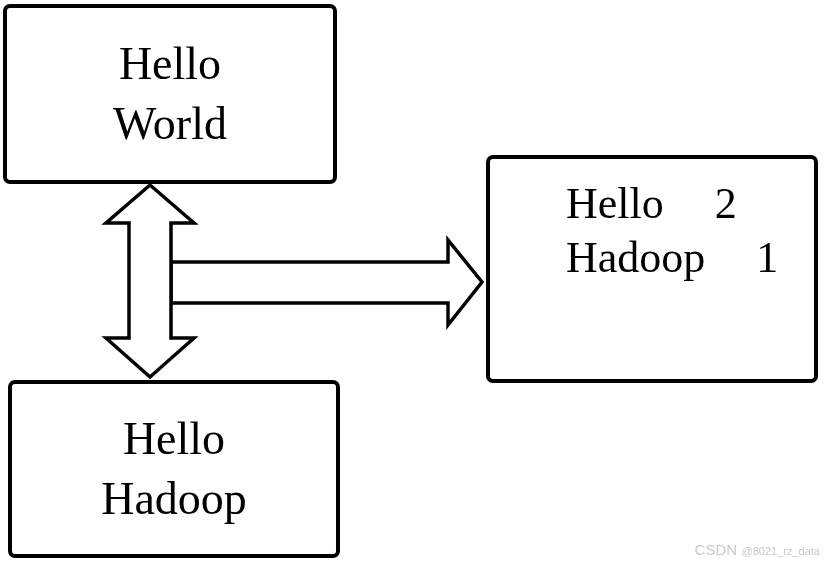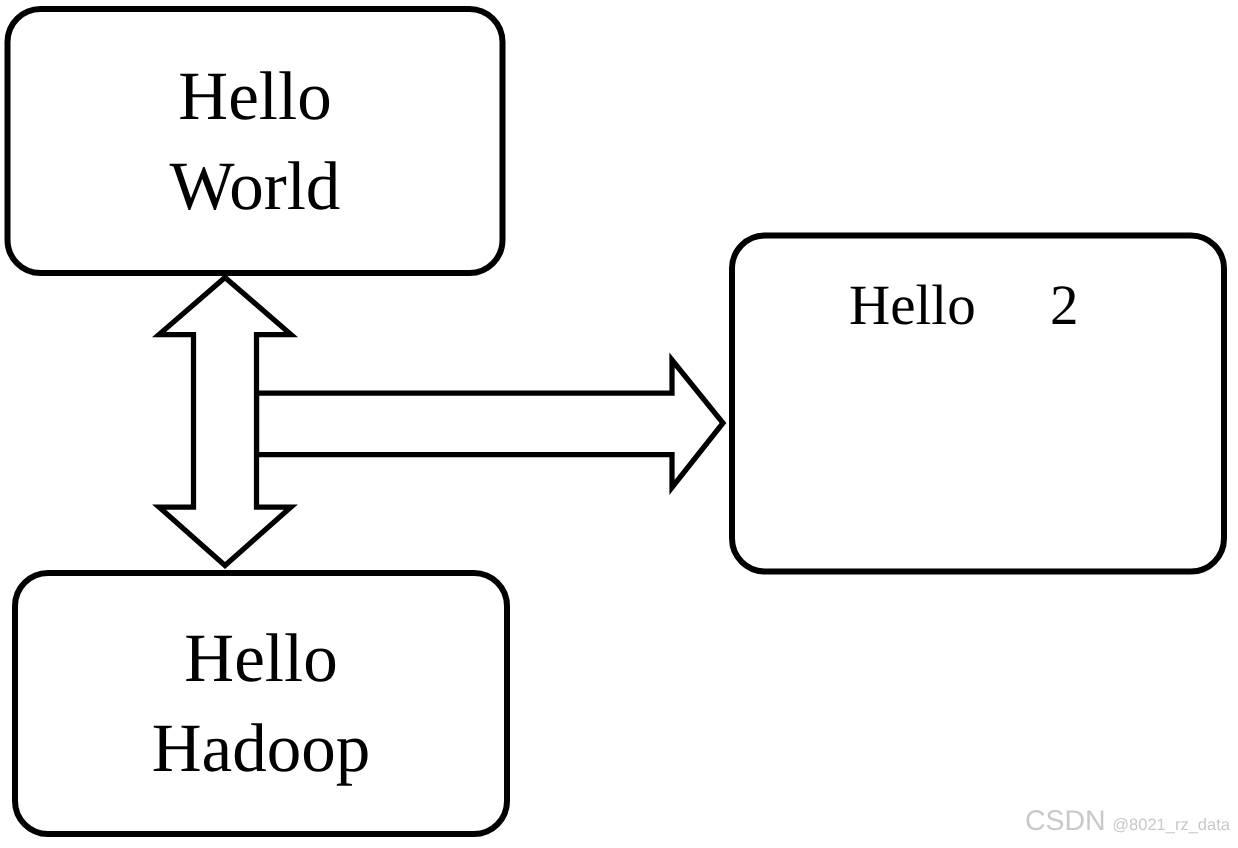--- a/index.html
+++ b/index.html
@@ -13,21 +13,21 @@
     height: 565px;
     background: #ffffff;
     overflow: hidden;
     font-family: "Liberation Serif", "DejaVu Serif", serif;
     color: #000000;
   }
   .node {
     position: absolute;
     box-sizing: border-box;
     border: 4px solid #000000;
-    border-radius: 24px;
+    border-radius: 7px;
     background: #ffffff;
     display: flex;
     flex-direction: column;
     justify-content: center;
     z-index: 1;
   }
   .node .line {
     display: block;
   }
   .node-hello-world {
@@ -46,21 +46,21 @@
     height: 178px;
     font-size: 46px;
     line-height: 60px;
     text-align: center;
   }
   .node-word-counts {
     left: 486px;
     top: 155px;
     width: 332px;
     height: 228px;
-    font-size: 38px;
+    font-size: 44px;
     line-height: 54px;
     justify-content: flex-start;
     padding: 18px 0 0 76px;
     text-align: left;
   }
   .count-row .count {
     display: inline-block;
     margin-left: 40px;
   }
   .arrows-layer {
@@ -81,21 +81,21 @@
   .watermark {
     position: absolute;
     right: 5px;
     bottom: 6px;
     z-index: 3;
     color: #c9c9c9;
     font-family: "Liberation Sans", "DejaVu Sans", sans-serif;
     white-space: nowrap;
   }
   .watermark .wm-brand {
-    font-size: 19px;
+    font-size: 15px;
   }
   .watermark .wm-user {
     font-size: 11px;
   }
 </style>
 </head>
 <body>
 
 <div class="canvas">
 
@@ -107,20 +107,24 @@
   <div class="node node-hello-hadoop">
     <span class="line">Hello</span>
     <span class="line">Hadoop</span>
   </div>
 
   <div class="node node-word-counts">
     <span class="line count-row">
       <span class="word">Hello</span>
       <span class="count">2</span>
     </span>
+    <span class="line count-row">
+      <span class="word">Hadoop</span>
+      <span class="count">1</span>
+    </span>
   </div>
 
   <svg class="arrows-layer" viewBox="0 0 825 565" xmlns="http://www.w3.org/2000/svg" aria-hidden="true">
 
     <polygon points="171,262 448,262 448,240 482,282 448,325 448,303 171,303"></polygon>
 
     <polygon points="150,185 194,223 171,223 171,338 194,338 150,377 106,338 129,338 129,223 106,223"></polygon>
   </svg>
 
   <div class="watermark">

